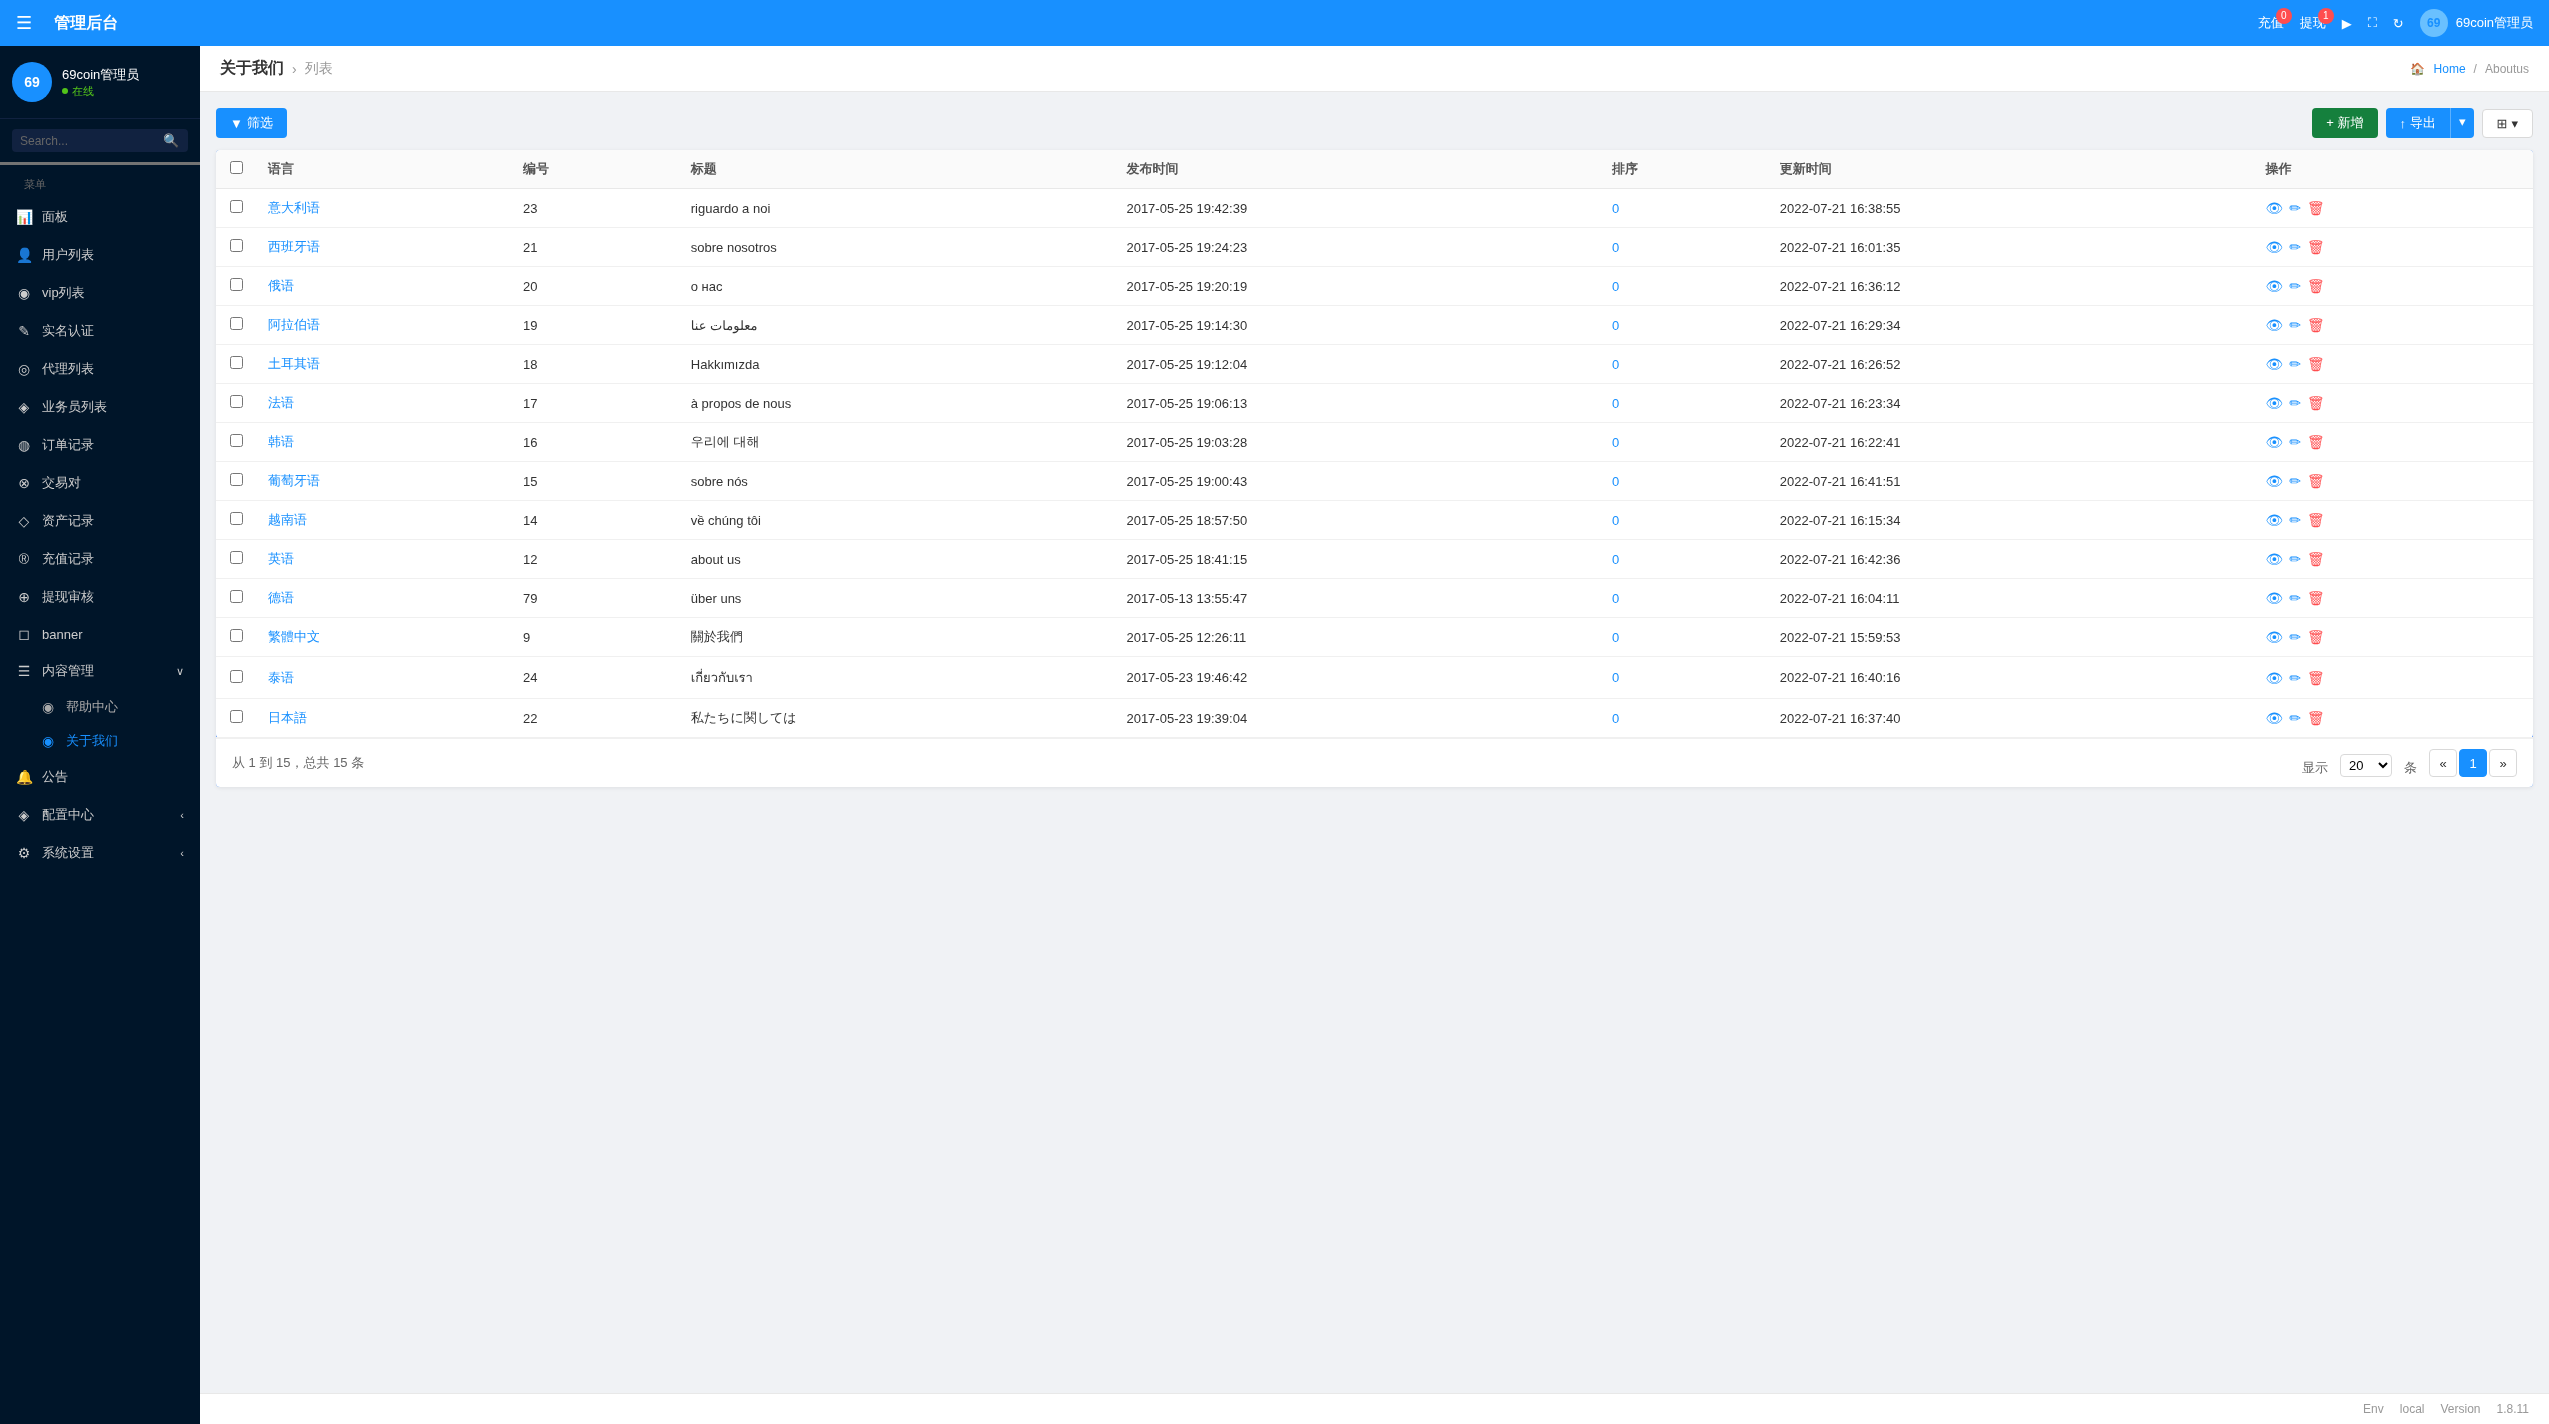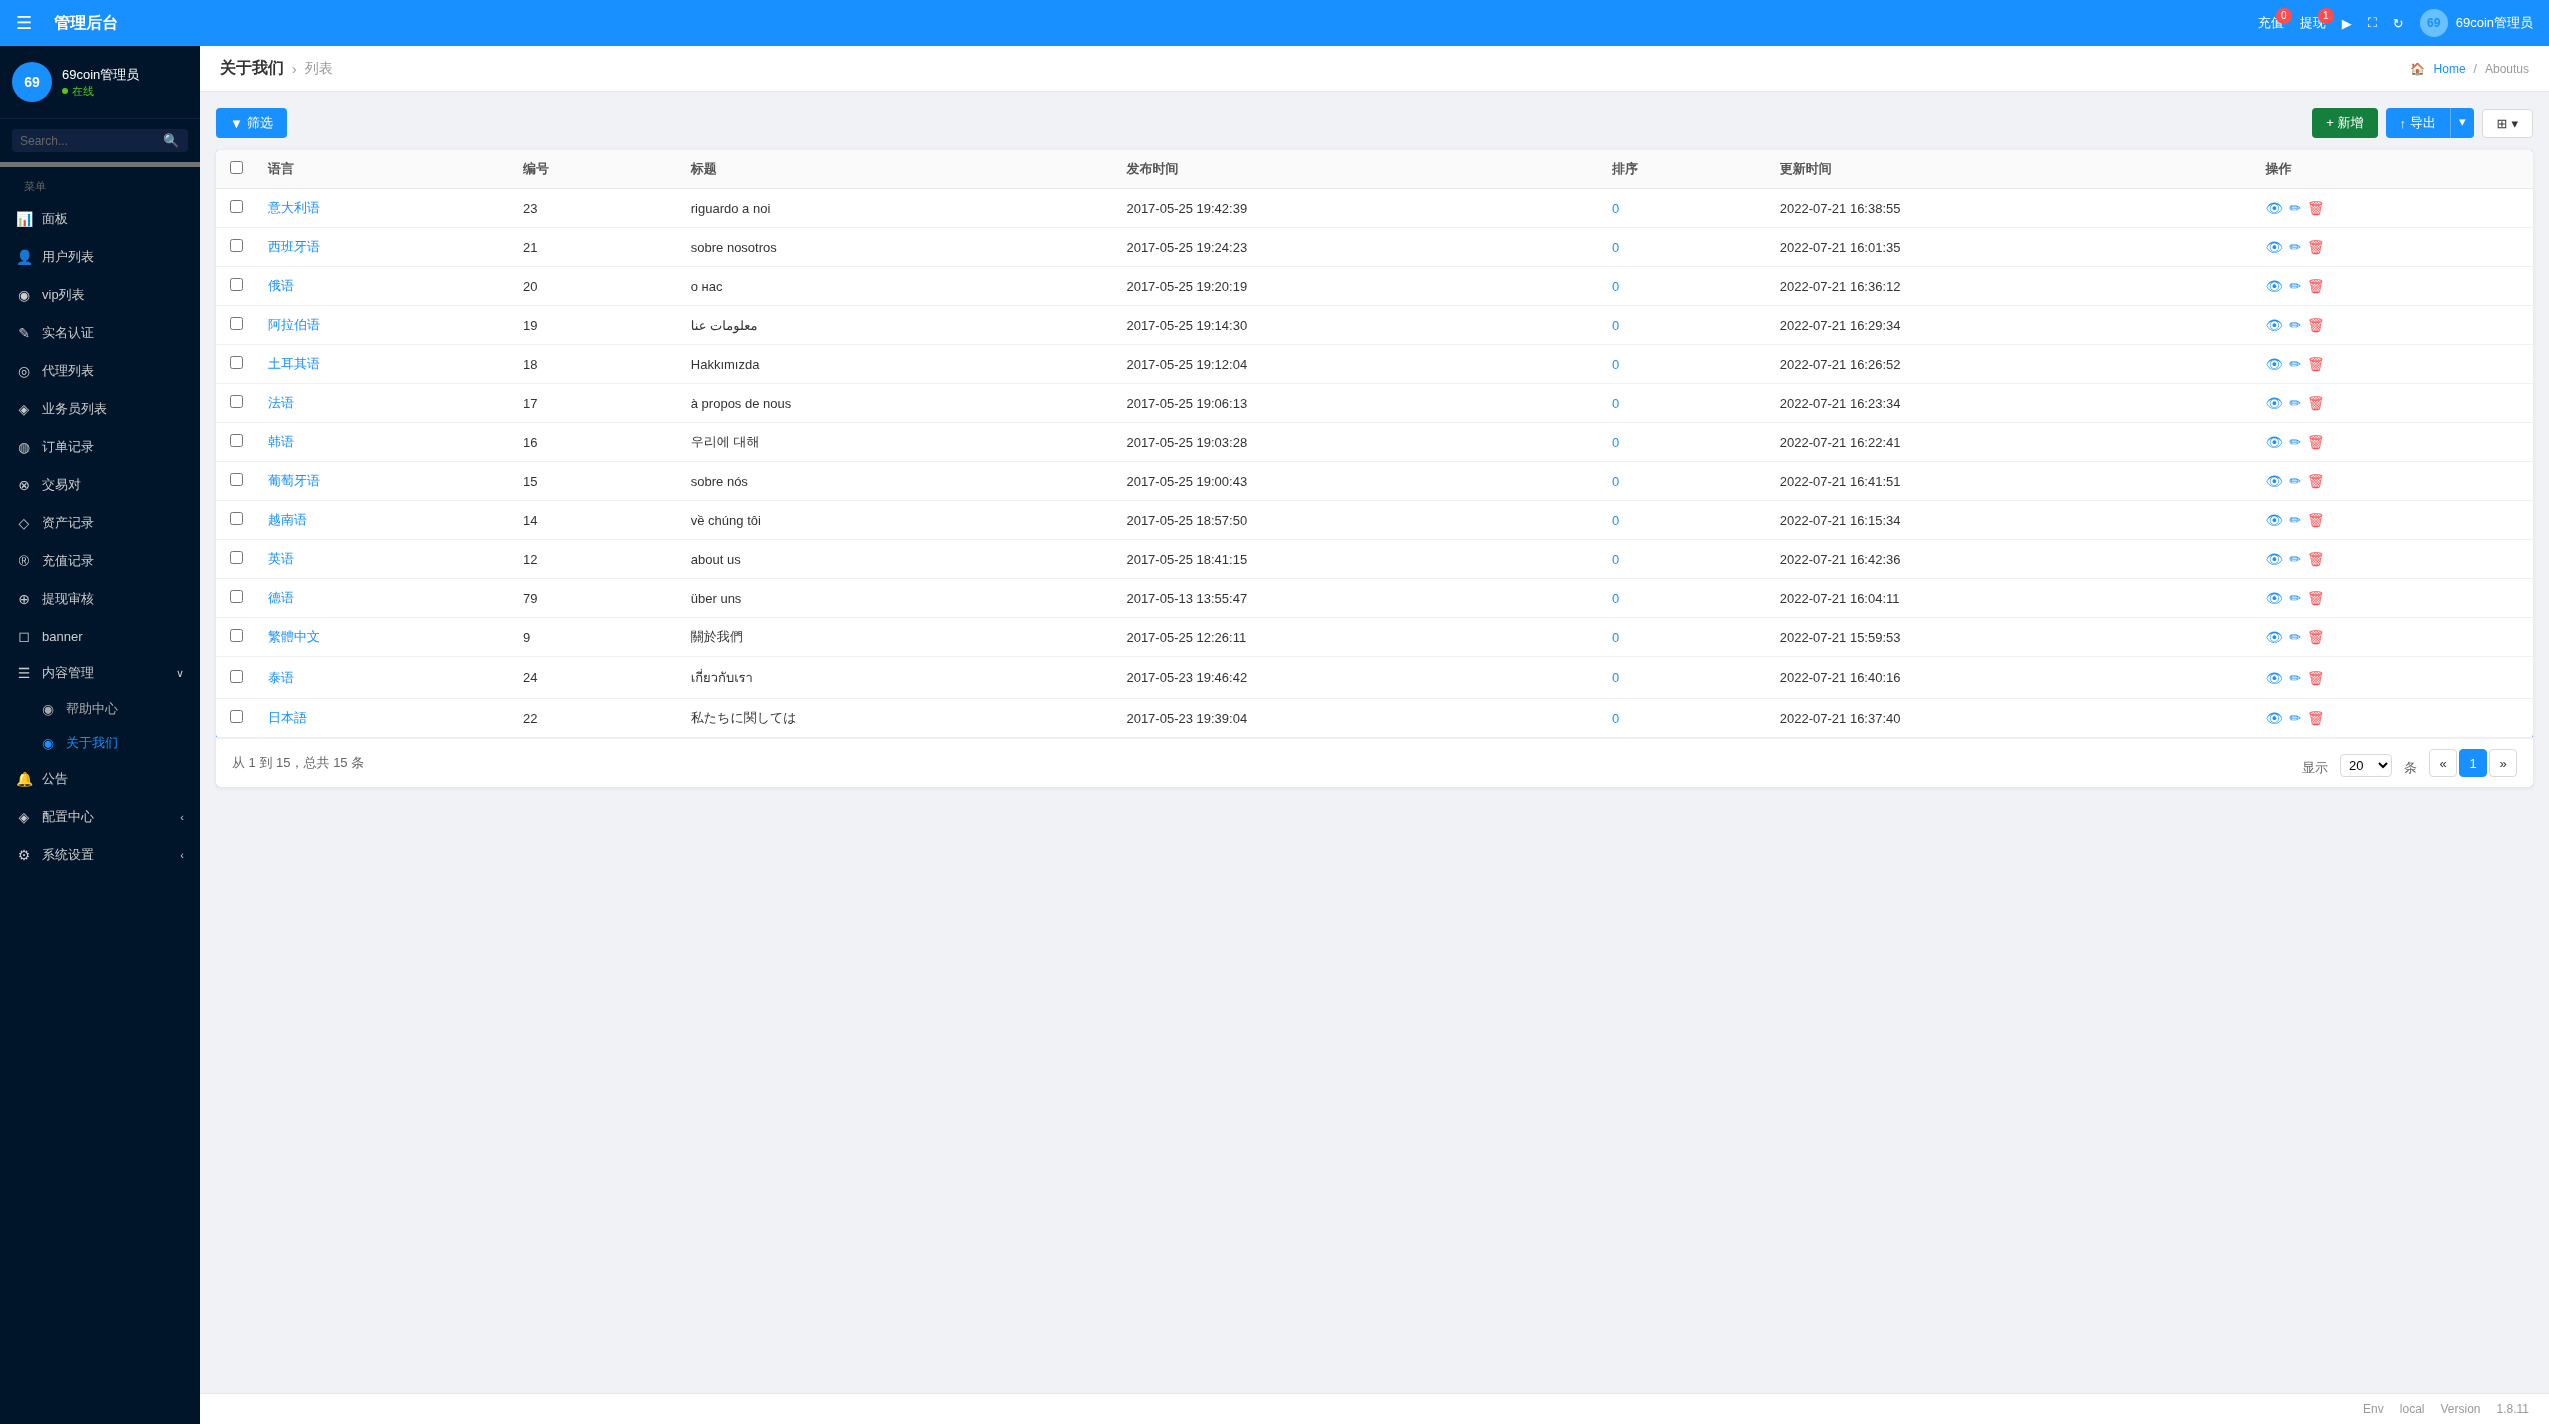--- a/index.html
+++ b/index.html
@@ -68,21 +68,21 @@
       background: #1890ff; display: flex; align-items: center; justify-content: center;
       color: white; font-size: 14px; font-weight: bold; flex-shrink: 0;
     }
     .user-info { display: flex; flex-direction: column; }
     .user-name { color: white; font-size: 13px; }
     .user-status { font-size: 11px; color: #52c41a; display: flex; align-items: center; gap: 4px; }
     .status-dot { width: 6px; height: 6px; border-radius: 50%; background: #52c41a; }
 
     .sidebar-search {
       padding: 10px 12px;
-      border-bottom: 5px solid #737373;
+      border-bottom: 3px solid #737373;
     }
     .search-input-wrap {
       display: flex; align-items: center;
       background: #112240; border-radius: 4px; padding: 4px 8px;
     }
     .search-input-wrap input {
       background: transparent; border: none; outline: none;
       color: #aaa; font-size: 12px; flex: 1; min-width: 0;
     }
     .search-input-wrap input::placeholder { color: #666; }

